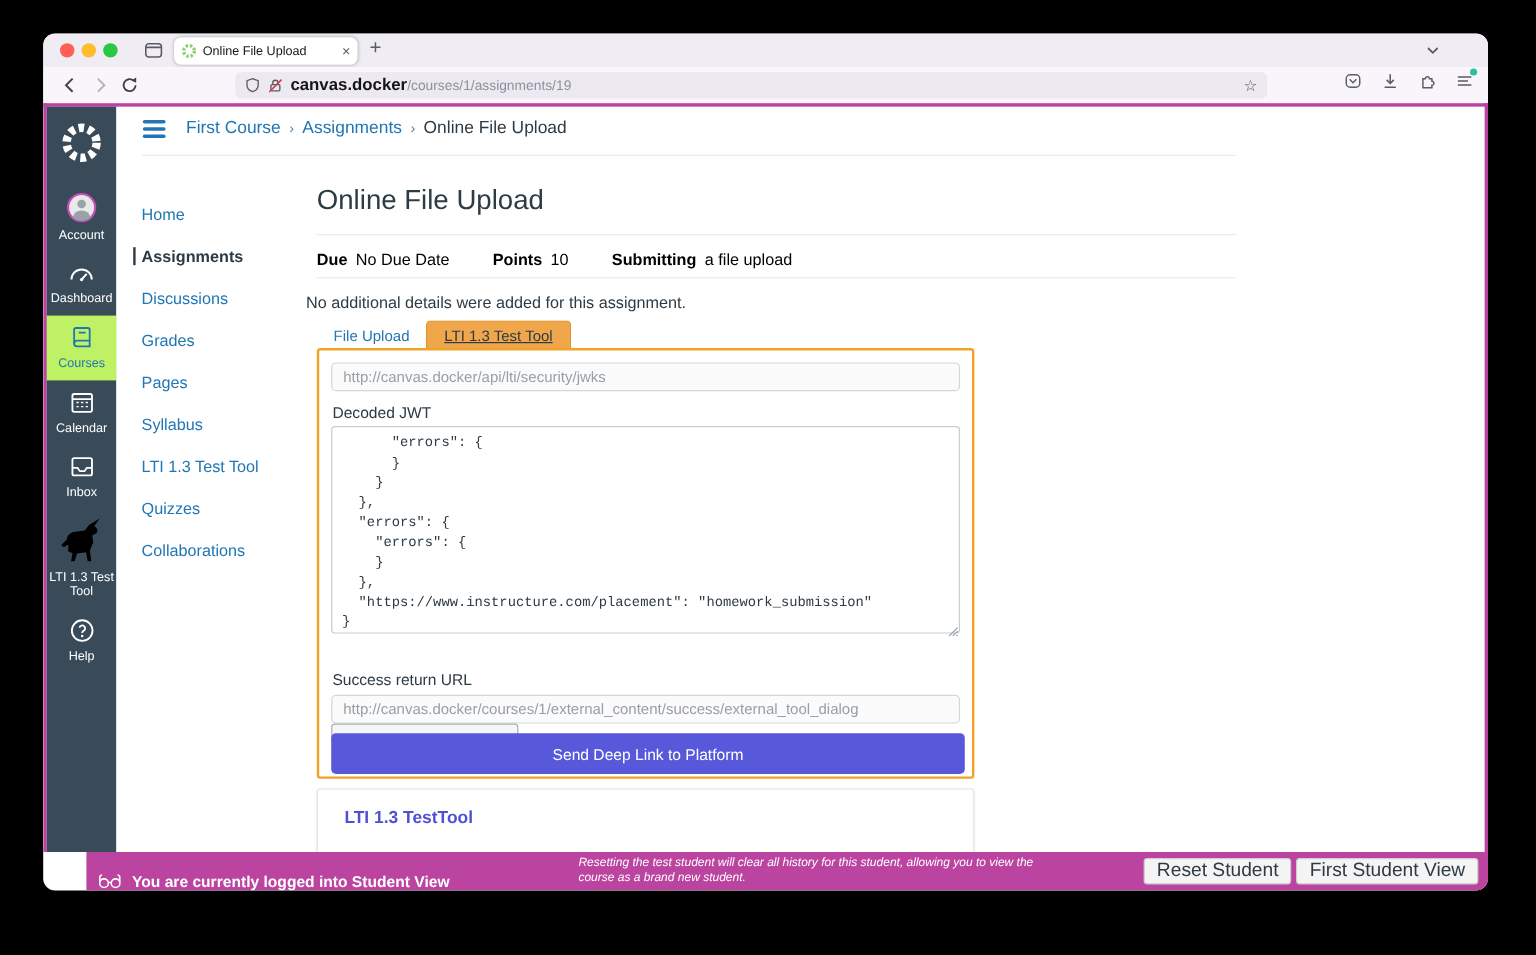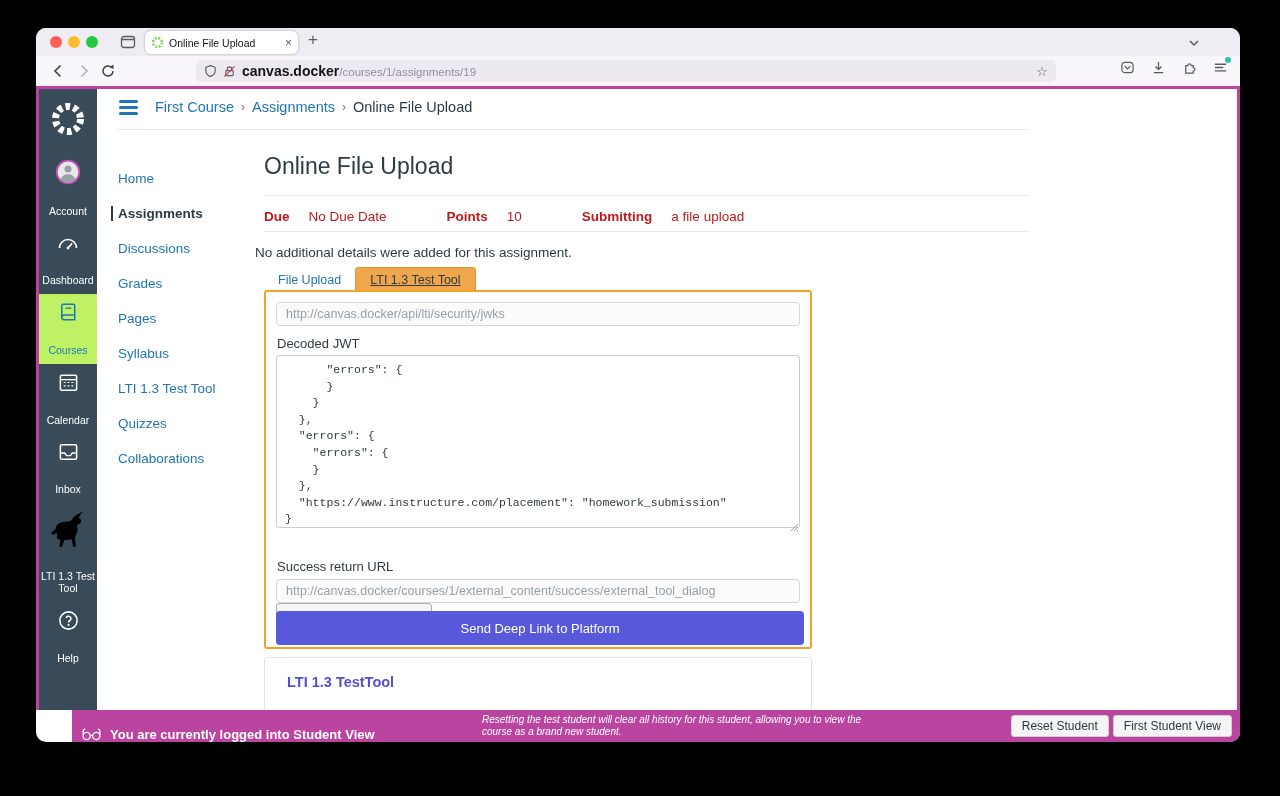--- a/index.html
+++ b/index.html
@@ -33,21 +33,21 @@
   .chromeicons { position:absolute; right:12px; top:4px; display:flex; gap:16px; align-items:center; color:#5b5b66; }
   .menu-wrap { position:relative; }
   .menu-dot { position:absolute; right:-3px; top:-3px; width:6px; height:6px; border-radius:50%; background:#2ac3a2; }
 
   
   .page { position:absolute; left:0; right:0; top:58px; bottom:32px; background:#fff;
           border:3px solid #bb44a0; border-bottom:none; display:flex; }
 
   .globalnav { width:58px; background:#394b58; flex-shrink:0; display:flex; flex-direction:column; align-items:center; }
   .gn-logo { margin:11px 0 10px; }
-  .gn-item { width:100%; padding:7px 1px 8px; display:flex; flex-direction:column; align-items:center; gap:20px; color:#fff; }
+  .gn-item { width:100%; padding:7px 1px 8px; display:flex; flex-direction:column; align-items:center; gap:4px; color:#fff; }
   .gn-item .lbl { font-size:10.5px; line-height:12px; text-align:center; }
   .gn-item.active { background:#bef264; color:#2077b4; }
   .gn-item.active .lbl { color:#2077b4; }
   .gn-item svg { display:block; }
 
   .main { position:relative; flex:1; background:#fff; overflow:hidden; }
 
   .breadcrumb-row { position:absolute; left:22px; top:10px; display:flex; align-items:center; gap:17px; }
   .hamburger { display:flex; flex-direction:column; gap:3px; }
   .hamburger span { display:block; width:19px; height:3px; border-radius:2px; background:#2077b4; }
@@ -57,21 +57,21 @@
   .crumb-current { color:#2d3b45; }
   .bc-divider { position:absolute; left:21px; top:40px; width:912px; height:1px; background:#e8eaec; }
 
   .coursenav { position:absolute; left:21px; top:62px; width:135px; }
   .cn-item { display:block; font-size:13.5px; color:#2077b4; text-decoration:none; margin-bottom:12.5px;margin-top:20px; }
   .cn-item.active { color:#2d3b45; font-weight:bold; border-left:2px solid #2d3b45; padding-left:5px; margin-left:-7px; }
 
   .page-title { position:absolute; left:167px; top:64px; font-size:23px; color:#2d3b45; font-weight:400; }
   .hr { position:absolute; left:167px; width:766px; height:1px; background:#e8eaec; }
   .hr1 { top:106px; } .hr2 { top:142px; }
-  .meta { position:absolute; left:167px; top:120px; font-size:13.5px; color:#b91c1c; display:flex; gap:19px; align-items:baseline; }
+  .meta { position:absolute; left:167px; top:120px; font-size:13.5px; color:#000000; display:flex; gap:7px; align-items:baseline; }
   .meta b { font-weight:bold; }
   .meta .gap { width:22px; }
   .note { position:absolute; left:158px; top:156px; font-size:13.5px; color:#2d3b45; }
 
   .tabs { position:absolute; left:167px; top:178px; display:flex; align-items:flex-end; }
   .tab-link { font-size:12.5px; color:#2077b4; text-decoration:none; padding:5px 14px 7px; }
   .tab-active { font-size:12.5px; color:#2d3b45; background:#f0a64a; border:1px solid #e0952f; border-bottom:none;
                 border-radius:4px 4px 0 0; padding:5px 14px 7px; text-decoration:underline; }
 
   .frame { position:absolute; left:167px; top:201px; width:548px; height:359px;
@@ -100,21 +100,21 @@
 
   
   .studentbar { position:absolute; left:0; right:0; bottom:0; height:32px; background:#bb44a0; z-index:5;
                 display:flex; align-items:flex-end;margin-left:36px; }
   .sb-status { display:flex; align-items:center; gap:9px; margin-left:10px; color:#fff; }
   .sb-status .txt { font-size:13px; font-weight:bold; }
   .sb-msg { position:absolute; left:410px; top:4px; width:400px; font-size:10px; line-height:12px;
             font-style:italic; color:#fff; }
   .sb-buttons { position:absolute; right:8px; top:5px; display:flex; gap:4px; }
   .sb-btn { height:22px; padding:0 10px; background:#f4f4f4; border:1px solid #cfcfcf; border-radius:3px;
-            font-size:12px; color:#2d3b45; font-family:"Liberation Sans",sans-serif; }
+            font-size:16px; color:#2d3b45; font-family:"Liberation Sans",sans-serif; }
 </style>
 </head>
 <body>
 
 <div class="window">
 
   <div class="titlebar">
     <span class="traffic t-red"></span>
     <span class="traffic t-yellow"></span>
     <span class="traffic t-green"></span>

